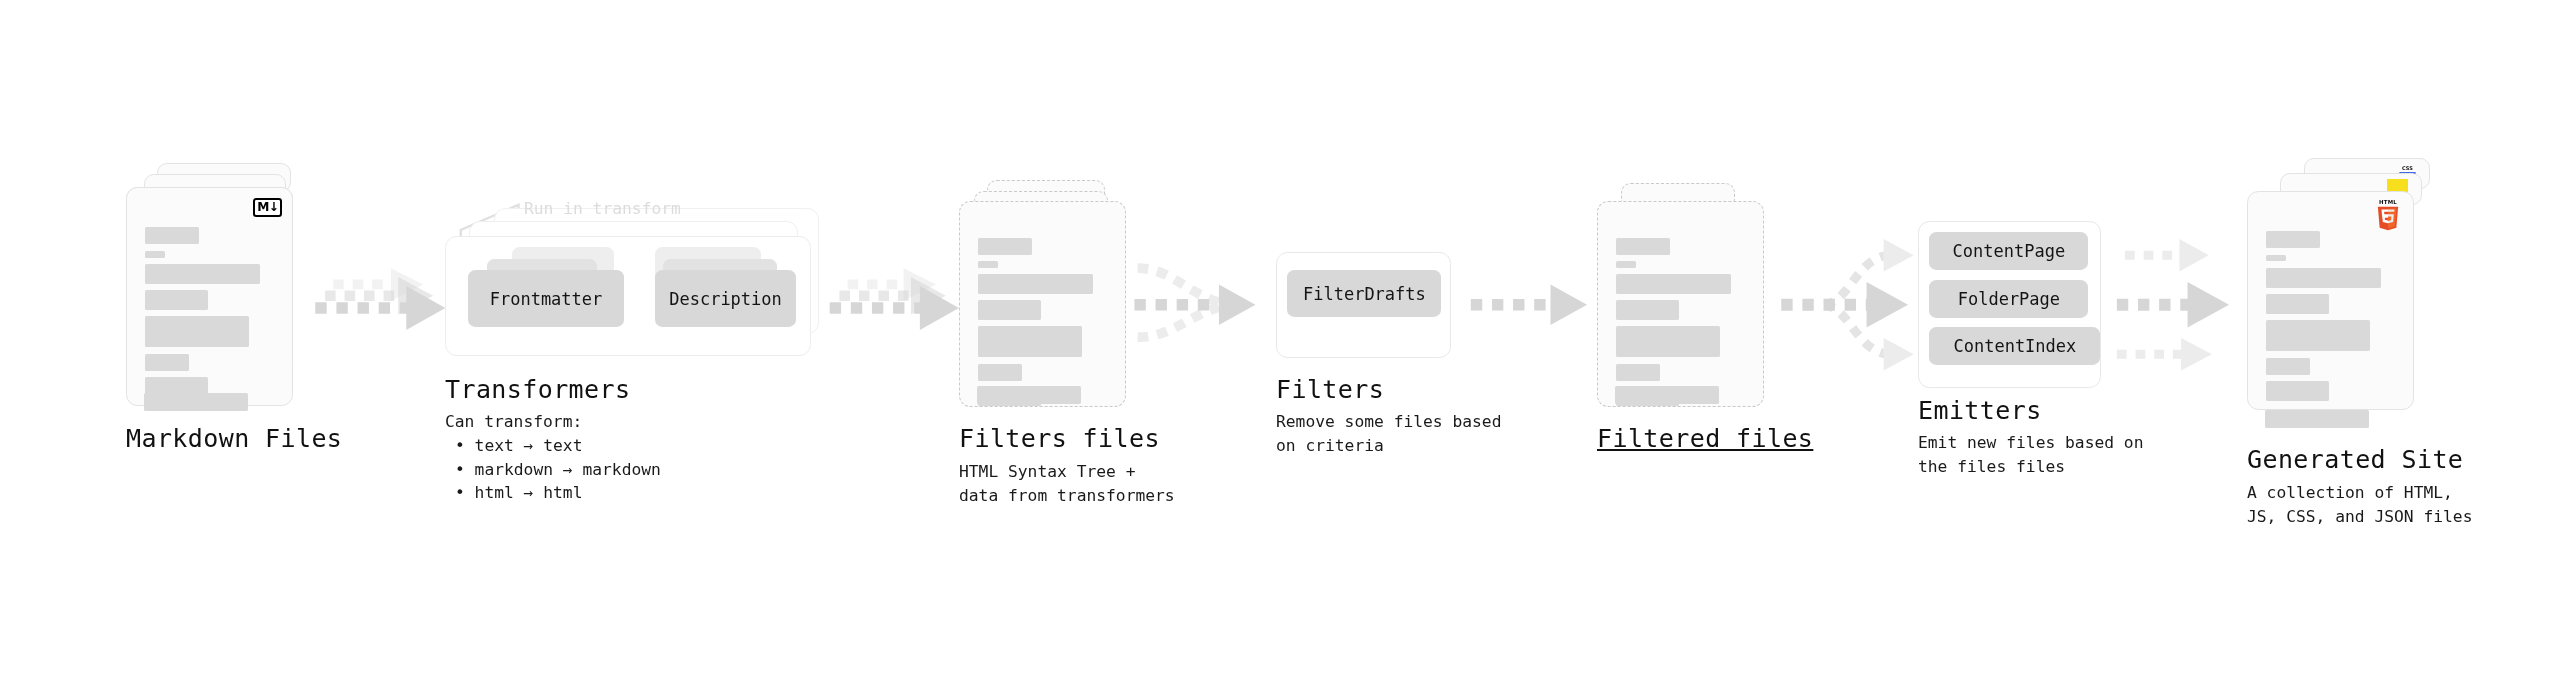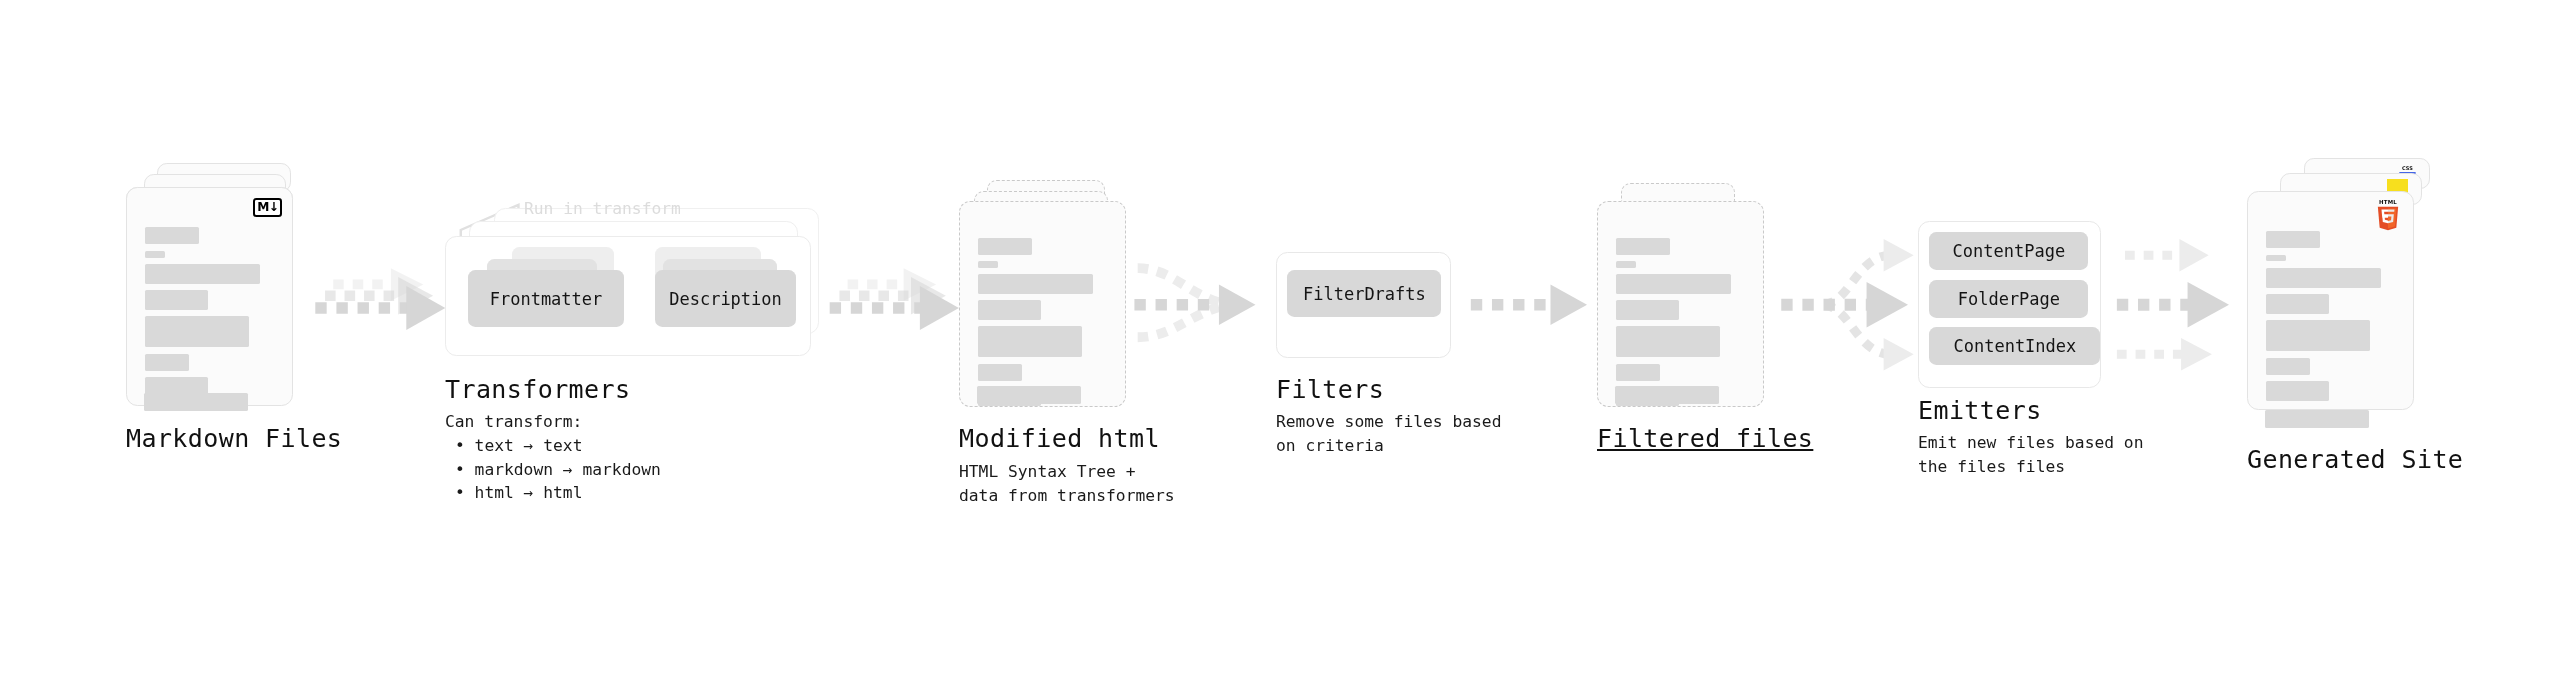--- a/index.html
+++ b/index.html
@@ -279,21 +279,21 @@
       <div class="bar" style="left:18px; top:59px;  width:19.5px;  height:6.5px;"></div>
       <div class="bar" style="left:18px; top:72px;  width:115px; height:20.3px;"></div>
       <div class="bar" style="left:18px; top:98px; width:63px;  height:20.3px;"></div>
       <div class="bar" style="left:18px; top:124px; width:104px; height:31px;"></div>
       <div class="bar" style="left:18px; top:162px; width:44px;  height:17px;"></div>
       <div class="bar" style="left:18px; top:184px; width:63px;  height:20.3px;"></div>
     </div>
   </div>
   <div class="bar" style="position:absolute; left:977px; top:386px; width:104px; height:18px;"></div>
 
-  <div class="heading" style="position:absolute; left:959px; top:424px;">Modified html</div>
+  <div class="heading" style="position:absolute; left:959px; top:424px;">Filters files</div>
 
   <div class="caption" style="position:absolute; left:959px; top:460px;">HTML Syntax Tree +
 data from transformers</div>
 
   <div class="node" style="left:1276px; top:252px; width:179px; height:106px;">
     <div class="groupbox" style="left:0; top:0; width:175px; height:106px;"></div>
     <div class="chip" style="left:11.4px; top:18px; width:154px; height:47px;">FilterDrafts</div>
   </div>
 
   <div class="heading" style="position:absolute; left:1276px; top:375px;">Filters</div>
@@ -357,15 +357,17 @@
       <div class="bar" style="left:18px; top:102px; width:63px;  height:20.3px;"></div>
       <div class="bar" style="left:18px; top:128px; width:104px; height:31px;"></div>
       <div class="bar" style="left:18px; top:166px; width:44px;  height:17px;"></div>
       <div class="bar" style="left:18px; top:189px; width:63px;  height:20.3px;"></div>
     </div>
   </div>
   <div class="bar" style="position:absolute; left:2265px; top:410px; width:104px; height:18px;"></div>
 
   <div class="heading" style="position:absolute; left:2247px; top:445px;">Generated Site</div>
 
+  <div class="caption" style="position:absolute; left:2247px; top:481px;">A collection of HTML,
+JS, CSS, and JSON files</div>
 
 </div>
 
 
 </body></html>

